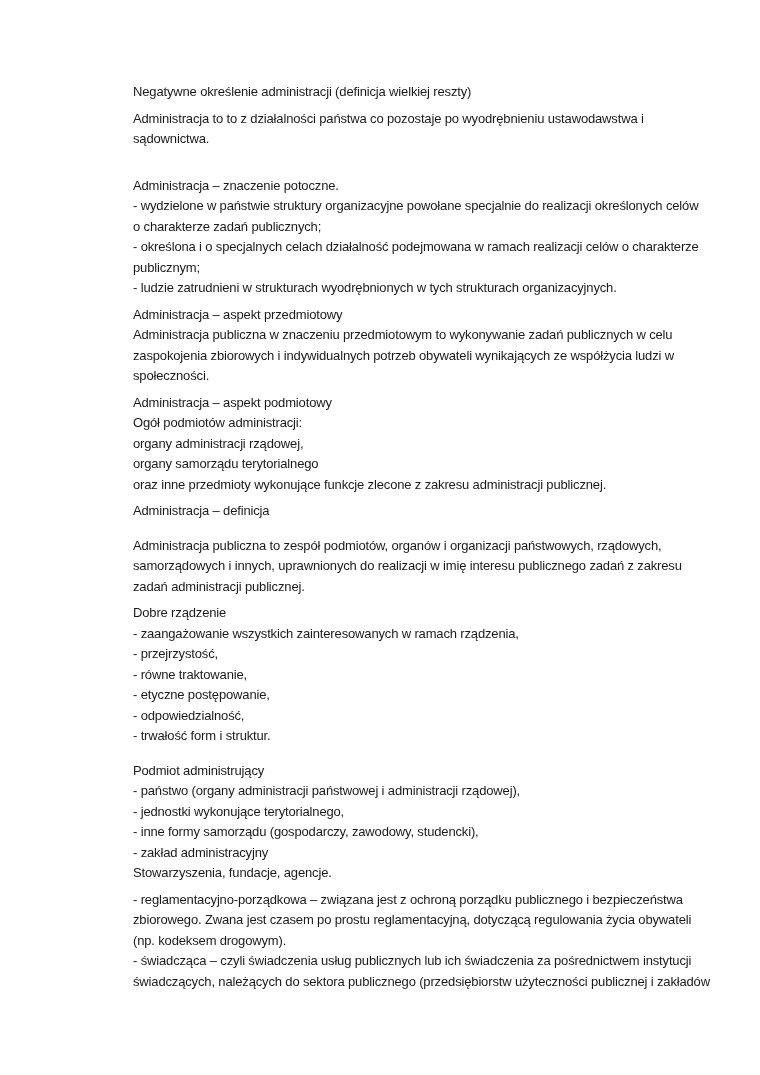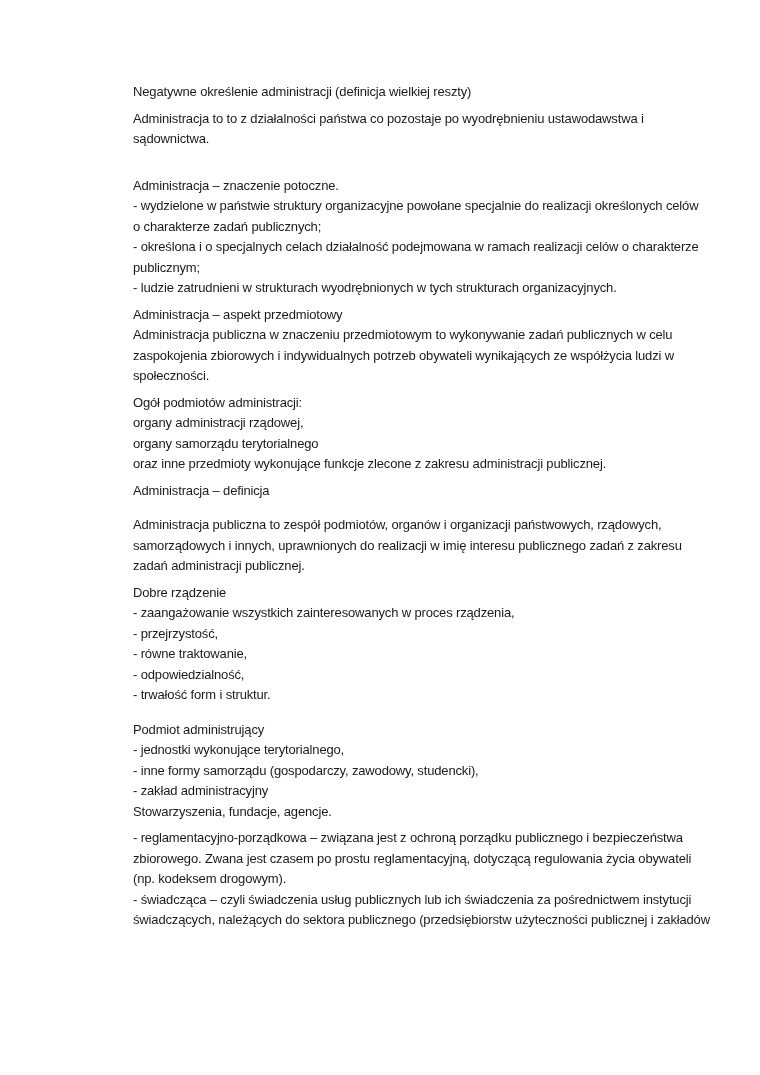--- a/index.html
+++ b/index.html
@@ -56,45 +56,48 @@
         <div class="line">publicznym;</div>
         <div class="line">- ludzie zatrudnieni w strukturach wyodrębnionych w tych strukturach organizacyjnych.</div>
       </div>
       <div class="para">
         <div class="line">Administracja – aspekt przedmiotowy</div>
         <div class="line">Administracja publiczna w znaczeniu przedmiotowym to wykonywanie zadań publicznych w celu</div>
         <div class="line">zaspokojenia zbiorowych i indywidualnych potrzeb obywateli wynikających ze współżycia ludzi w</div>
         <div class="line">społeczności.</div>
       </div>
       <div class="para">
+        <div class="line">Administracja – aspekt podmiotowy</div>
         <div class="line">Ogół podmiotów administracji:</div>
         <div class="line">organy administracji rządowej,</div>
         <div class="line">organy samorządu terytorialnego</div>
         <div class="line">oraz inne przedmioty wykonujące funkcje zlecone z zakresu administracji publicznej.</div>
       </div>
       <div class="para">
         <div class="line">Administracja – definicja</div>
       </div>
       <div class="spacer-small"></div>
       <div class="para">
         <div class="line">Administracja publiczna to zespół podmiotów, organów i organizacji państwowych, rządowych,</div>
         <div class="line">samorządowych i innych, uprawnionych do realizacji w imię interesu publicznego zadań z zakresu</div>
         <div class="line">zadań administracji publicznej.</div>
       </div>
       <div class="para">
         <div class="line">Dobre rządzenie</div>
-        <div class="line">- zaangażowanie wszystkich zainteresowanych w proces rządzenia,</div>
+        <div class="line">- zaangażowanie wszystkich zainteresowanych w ramach rządzenia,</div>
         <div class="line">- przejrzystość,</div>
         <div class="line">- równe traktowanie,</div>
+        <div class="line">- etyczne postępowanie,</div>
         <div class="line">- odpowiedzialność,</div>
         <div class="line">- trwałość form i struktur.</div>
       </div>
       <div class="spacer-small"></div>
       <div class="para">
         <div class="line">Podmiot administrujący</div>
+        <div class="line">- państwo (organy administracji państwowej i administracji rządowej),</div>
         <div class="line">- jednostki wykonujące terytorialnego,</div>
         <div class="line">- inne formy samorządu (gospodarczy, zawodowy, studencki),</div>
         <div class="line">- zakład administracyjny</div>
         <div class="line">Stowarzyszenia, fundacje, agencje.</div>
       </div>
       <div class="para">
         <div class="line">- reglamentacyjno-porządkowa – związana jest z ochroną porządku publicznego i bezpieczeństwa</div>
         <div class="line">zbiorowego. Zwana jest czasem po prostu reglamentacyjną, dotyczącą regulowania życia obywateli</div>
         <div class="line">(np. kodeksem drogowym).</div>
         <div class="line">- świadcząca – czyli świadczenia usług publicznych lub ich świadczenia za pośrednictwem instytucji</div>

